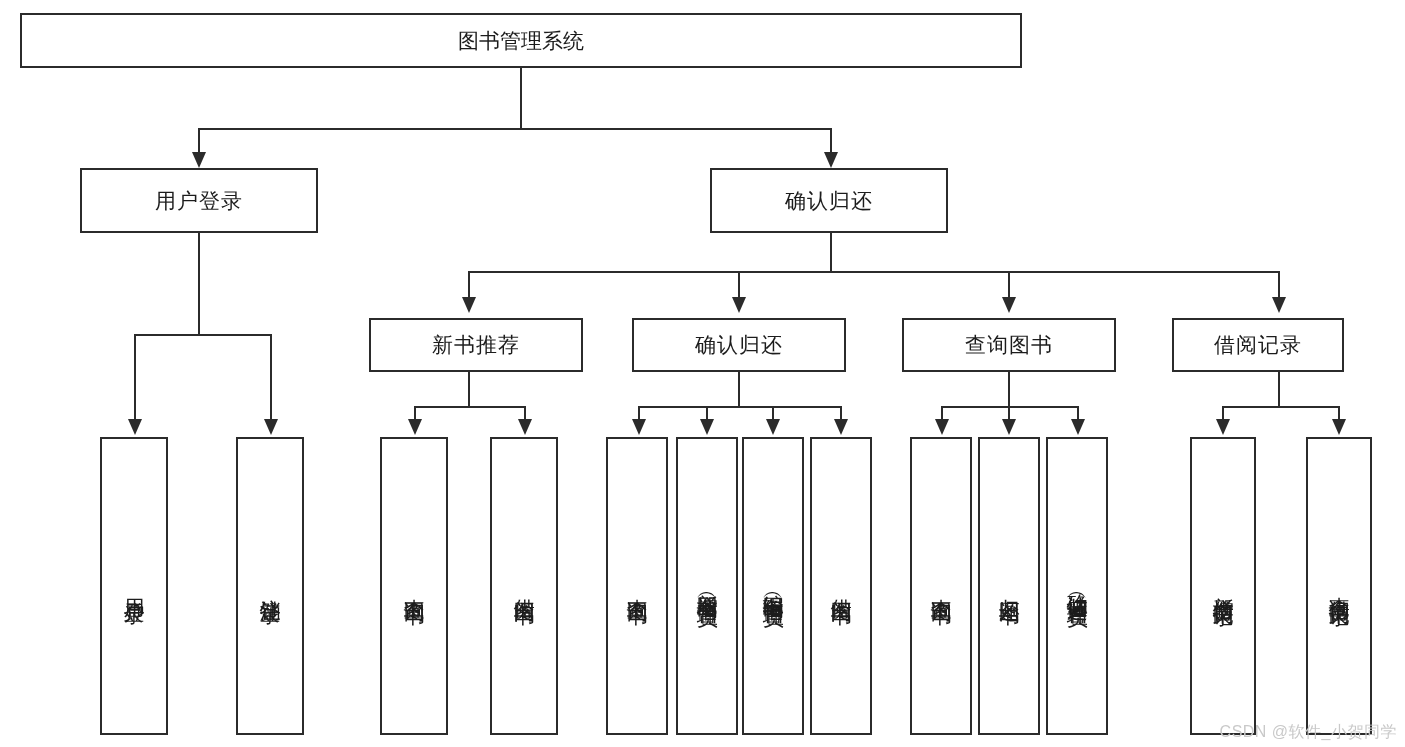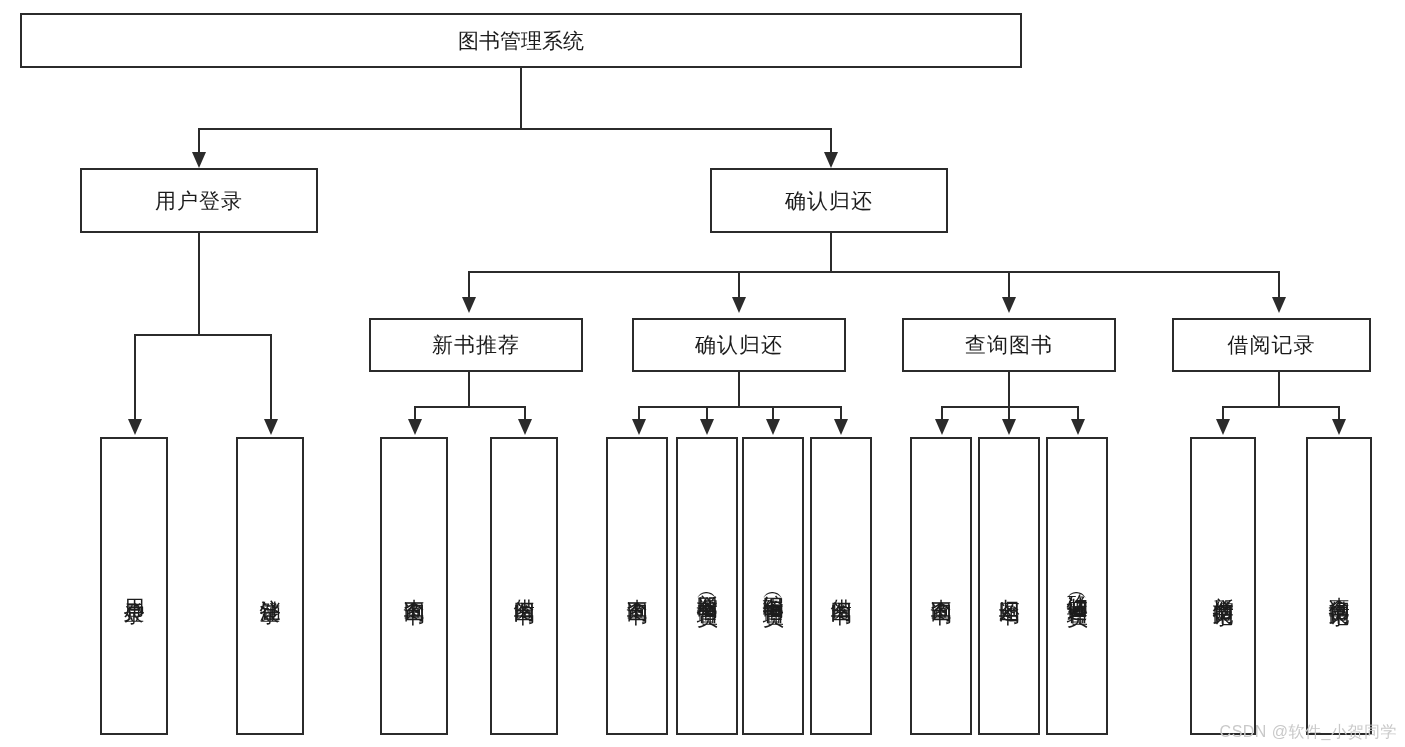--- a/index.html
+++ b/index.html
@@ -122,21 +122,21 @@
 
   <div class="node horiz" style="left:362px; top:318px; width:214px; height:54px;margin-left:7px;">
     <span>新书推荐</span>
   </div>
   <div class="node horiz" style="left:632px; top:318px; width:214px; height:54px;">
     <span>确认归还</span>
   </div>
   <div class="node horiz" style="left:902px; top:318px; width:214px; height:54px;">
     <span>查询图书</span>
   </div>
-  <div class="node horiz" style="left:1172px; top:318px; width:199px; height:54px;">
+  <div class="node horiz" style="left:1172px; top:318px; width:172px; height:54px;">
     <span>借阅记录</span>
   </div>
 
   <div class="vline" style="left:468px; top:372px; height:35px;"></div>
   <div class="hline" style="left:414px; top:406px; width:110px;"></div>
   <div class="vline" style="left:414px; top:406px; height:15px;"></div>
   <div class="arrow" style="left:408px; top:419px;"></div>
   <div class="vline" style="left:524px; top:406px; height:15px;"></div>
   <div class="arrow" style="left:518px; top:419px;"></div>
 

